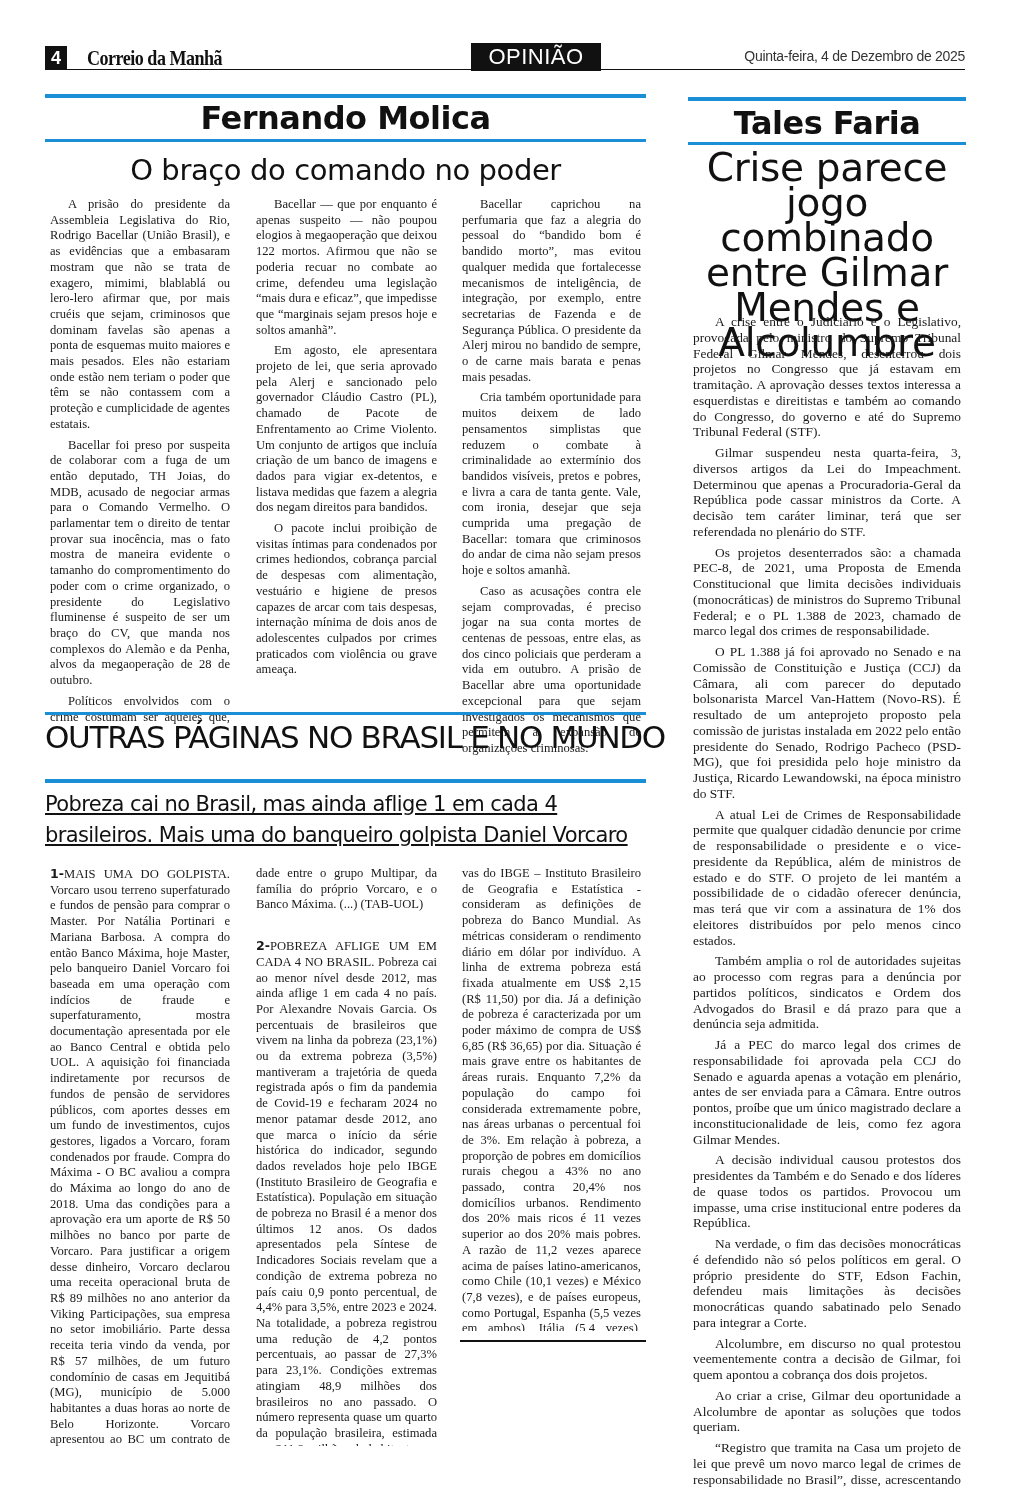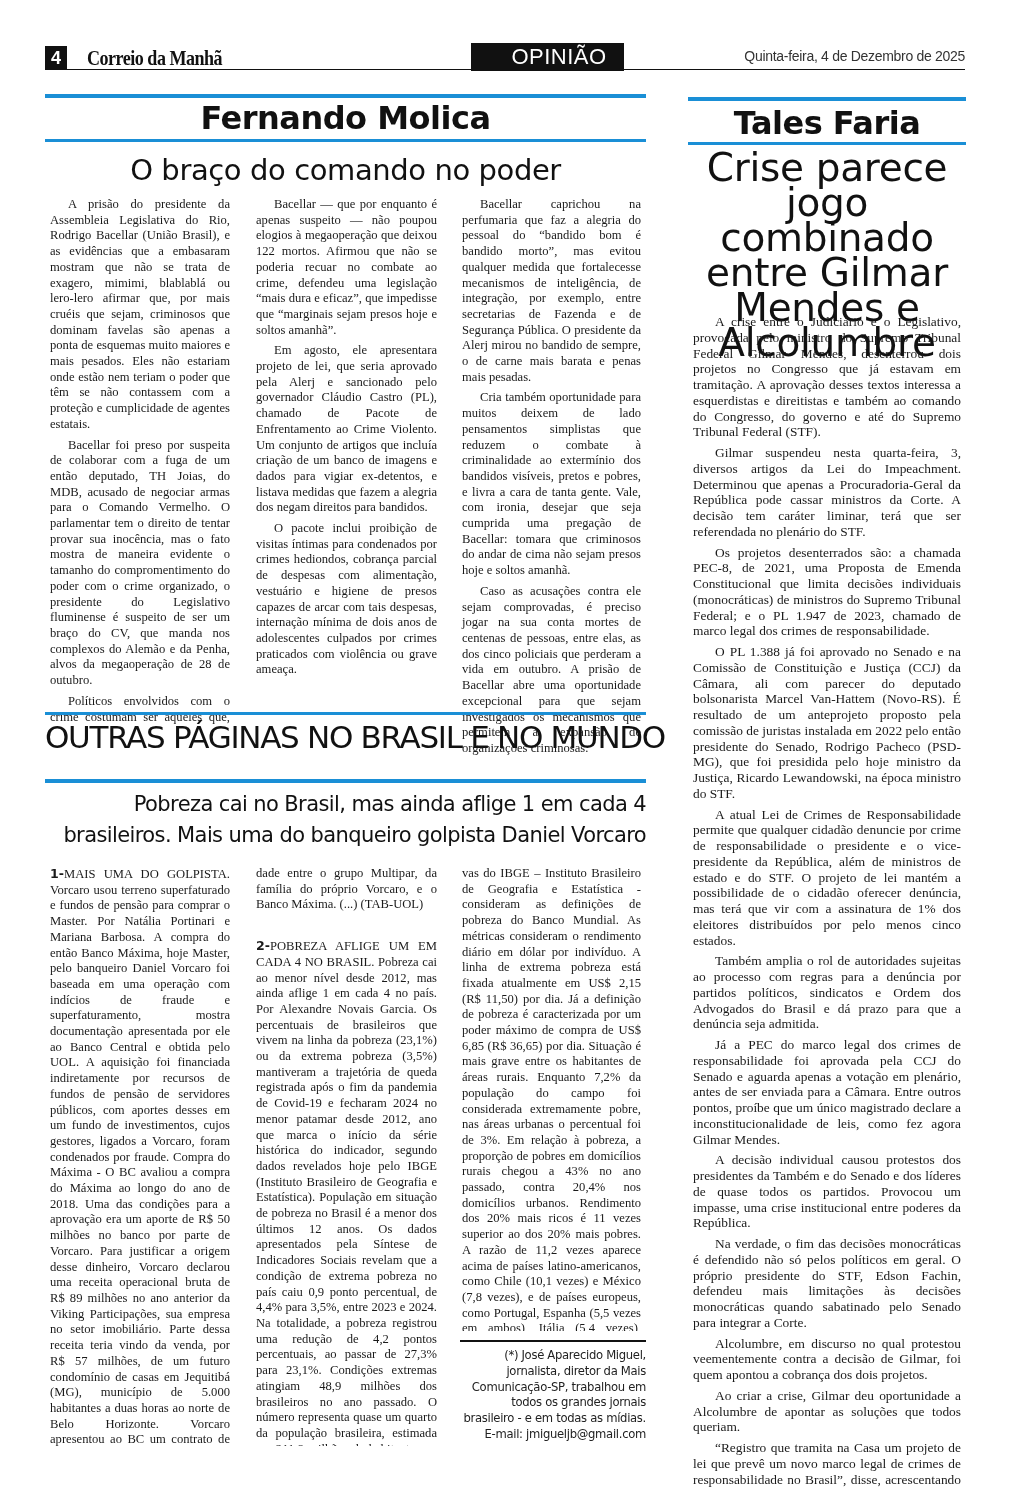--- a/index.html
+++ b/index.html
@@ -1,35 +1,35 @@
 <!DOCTYPE html>
 <html><head>
 <meta charset="utf-8">
 <style>
   html,body{margin:0;padding:0;background:#fff;}
   body{width:1010px;height:1488px;position:relative;overflow:hidden;color:#111;}
   .page{position:absolute;left:0;top:0;width:1010px;height:1488px;}
   .hdr{position:absolute;left:45px;top:43px;width:920px;height:26px;border-bottom:1.5px solid #111;}
   .pgnum{position:absolute;left:0;top:3px;width:22px;height:24px;background:#111;color:#fff;font:bold 18px "Liberation Sans",sans-serif;text-align:center;line-height:24px;}
   .paper{position:absolute;left:42px;top:2px;font:bold 22px "Liberation Serif",serif;letter-spacing:-0.6px;transform:scaleX(0.82);transform-origin:left center;white-space:nowrap;}
-  .section{position:absolute;left:426px;top:0;width:130px;height:28px;background:#111;color:#fff;font:22px "Liberation Sans",sans-serif;text-align:center;line-height:28px;letter-spacing:0.5px;padding-left:23px;}
+  .section{position:absolute;left:426px;top:0;width:130px;height:28px;background:#111;color:#fff;font:22px "Liberation Sans",sans-serif;text-align:center;line-height:28px;letter-spacing:0.5px;}
   .date{position:absolute;right:0;top:5px;font:14px "Liberation Sans",sans-serif;color:#333;letter-spacing:-0.3px;}
   .rule{position:absolute;background:#1a8fd6;}
   .col-head{position:absolute;text-align:center;font-family:"DejaVu Sans",sans-serif;color:#111;}
   .author{font-weight:bold;font-size:32px;letter-spacing:-0.5px;}
   .title-left{font-size:29px;font-weight:normal;letter-spacing:-0.4px;}
   .title-right{font-size:39px;line-height:35px;letter-spacing:-0.3px;}
   .txt{position:absolute;font-family:"Liberation Serif","DejaVu Serif",serif;font-size:12.6px;line-height:15.7px;text-align:justify;hyphens:auto;color:#1a1a1a;}
   .txt p{margin:5px;text-indent:18px;}
   .txt p.noind{text-indent:0;}
   .rtxt{font-size:13.4px;line-height:15.75px;}
   .rtxt p{text-indent:22px;}
   .bighead{font:31px "DejaVu Sans",sans-serif;letter-spacing:-1.3px;text-align:center;white-space:nowrap;}
   .byline{font:bold 13px "DejaVu Sans",sans-serif;text-align:right;}
-  .subhead{font:21px "DejaVu Sans",sans-serif;letter-spacing:-0.6px;line-height:31px;text-align:right;}
+  .subhead{font:21px "DejaVu Sans",sans-serif;letter-spacing:-0.6px;line-height:31px;text-align:left;text-decoration:underline;}
   .num{font-family:"DejaVu Sans",sans-serif;font-weight:bold;}
   .gap{height:15px;}
   .note{position:absolute;font:11.6px "DejaVu Sans",sans-serif;line-height:15.8px;text-align:right;color:#222;letter-spacing:-0.3px;}
   .noterule{position:absolute;left:460px;top:1340px;width:186px;height:1.5px;background:#111;}
 </style>
 </head>
 <body>
 
 <div class="page">
 
@@ -71,34 +71,30 @@
   </div>
   <div class="txt" style="left:251px;top:861px;width:191px;height:585px;overflow:hidden;">
     <p class="noind">dade entre o grupo Multipar, da família do próprio Vorcaro, e o Banco Máxima. (...) (TAB-UOL)</p>
     <div class="gap"></div>
     <p class="noind"><span class="num">2-</span><span>POBREZA AFLIGE UM EM CADA 4 NO BRASIL. Pobreza cai ao menor nível desde 2012, mas ainda aflige 1 em cada 4 no país. Por Alexandre Novais Garcia. Os percentuais de brasileiros que vivem na linha da pobreza (23,1%) ou da extrema pobreza (3,5%) mantiveram a trajetória de queda registrada após o fim da pandemia de Covid-19 e fecharam 2024 no menor patamar desde 2012, ano que marca o início da série histórica do indicador, segundo dados revelados hoje pelo IBGE (Instituto Brasileiro de Geografia e Estatística). População em situação de pobreza no Brasil é a menor dos últimos 12 anos. Os dados apresentados pela Síntese de Indicadores Sociais revelam que a condição de extrema pobreza no país caiu 0,9 ponto percentual, de 4,4% para 3,5%, entre 2023 e 2024. Na totalidade, a pobreza registrou uma redução de 4,2 pontos percentuais, ao passar de 27,3% para 23,1%. Condições extremas atingiam 48,9 milhões dos brasileiros no ano passado. O número representa quase um quarto da população brasileira, estimada em 211,8 milhões de habitantes no ano passado. Em um ano, cerca de 10,1 milhões de brasileiros abandonaram as linhas de pobreza. Estimativas do IBGE – Instituto Brasileiro de Geografia e Estatística - consideram as definições de pobreza do Banco Mundial. As métricas consideram o rendimento diário em dólar por indivíduo. A linha de extrema pobreza está fixada atualmente em US$ 2,15 (R$ 11,50) por dia. Já a definição de pobreza é caracterizada por um poder máximo de compra de US$ 6,85 (R$ 36,65) por dia. Situação é mais grave entre os habitantes de áreas rurais. Enquanto 7,2% da população do campo foi considerada extremamente pobre, nas áreas urbanas o percentual foi de 3%. Em relação à pobreza, a proporção de pobres em domicílios rurais chegou a 43% no ano passado, contra 20,4% nos domicílios urbanos. Rendimento dos 20% mais ricos é 11 vezes superior ao dos 20% mais pobres. A razão de 11,2 vezes aparece acima de países latino-americanos, como Chile (10,1 vezes) e México (7,8 vezes), e de países europeus, como Portugal, Espanha (5,5 vezes em ambos), Itália (5,4 vezes), França (4,5 vezes) e Suécia (4,3 vezes), mais próximos da média da OCDE (5,3 vezes). (...) (UOL)</span></p>
   </div>
   <div class="txt" style="left:457px;top:861px;width:189px;height:470px;overflow:hidden;">
     <p class="noind">vas do IBGE – Instituto Brasileiro de Geografia e Estatística - consideram as definições de pobreza do Banco Mundial. As métricas consideram o rendimento diário em dólar por indivíduo. A linha de extrema pobreza está fixada atualmente em US$ 2,15 (R$ 11,50) por dia. Já a definição de pobreza é caracterizada por um poder máximo de compra de US$ 6,85 (R$ 36,65) por dia. Situação é mais grave entre os habitantes de áreas rurais. Enquanto 7,2% da população do campo foi considerada extremamente pobre, nas áreas urbanas o percentual foi de 3%. Em relação à pobreza, a proporção de pobres em domicílios rurais chegou a 43% no ano passado, contra 20,4% nos domicílios urbanos. Rendimento dos 20% mais ricos é 11 vezes superior ao dos 20% mais pobres. A razão de 11,2 vezes aparece acima de países latino-americanos, como Chile (10,1 vezes) e México (7,8 vezes), e de países europeus, como Portugal, Espanha (5,5 vezes em ambos), Itália (5,4 vezes), França (4,5 vezes) e Suécia (4,3 vezes), mais próximos da média da OCDE (5,3 vezes). (...) (UOL)</p>
   </div>
   <div class="noterule"></div>
-  <div class="note" style="left:458px;top:1348px;width:188px;">
-    <div>(*) José Aparecido Miguel, jornalista, diretor da Mais Comunicação-SP, trabalhou em todos os grandes jornais brasileiro - e em todas as mídias.</div>
-    <div>E-mail: jmigueljb@gmail.com</div>
-  </div>
 
   <div class="rule" style="left:688px;top:97px;width:278px;height:4px;"></div>
   <div class="col-head author" style="left:688px;top:103px;width:278px;height:40px;line-height:40px;">Tales Faria</div>
   <div class="rule" style="left:688px;top:142px;width:278px;height:3px;"></div>
   <div class="col-head title-right" style="left:688px;top:150px;width:278px;">Crise parece jogo combinado entre Gilmar Mendes e Alcolumbre</div>
 
   <div class="txt rtxt" style="left:688px;top:309px;width:278px;">
     <p>A crise entre o Judiciário e o Legislativo, provocada pelo ministro do Supremo Tribunal Federal Gilmar Mendes, desenterrou dois projetos no Congresso que já estavam em tramitação. A aprovação desses textos interessa a esquerdistas e direitistas e também ao comando do Congresso, do governo e até do Supremo Tribunal Federal (STF).</p>
     <p>Gilmar suspendeu nesta quarta-feira, 3, diversos artigos da Lei do Impeachment. Determinou que apenas a Procuradoria-Geral da República pode cassar ministros da Corte. A decisão tem caráter liminar, terá que ser referendada no plenário do STF.</p>
-    <p>Os projetos desenterrados são: a chamada PEC-8, de 2021, uma Proposta de Emenda Constitucional que limita decisões individuais (monocráticas) de ministros do Supremo Tribunal Federal; e o PL 1.947 de 2023, chamado de marco legal dos crimes de responsabilidade.</p>
+    <p>Os projetos desenterrados são: a chamada PEC-8, de 2021, uma Proposta de Emenda Constitucional que limita decisões individuais (monocráticas) de ministros do Supremo Tribunal Federal; e o PL 1.388 de 2023, chamado de marco legal dos crimes de responsabilidade.</p>
     <p>O PL 1.388 já foi aprovado no Senado e na Comissão de Constituição e Justiça (CCJ) da Câmara, ali com parecer do deputado bolsonarista Marcel Van-Hattem (Novo-RS). É resultado de um anteprojeto proposto pela comissão de juristas instalada em 2022 pelo então presidente do Senado, Rodrigo Pacheco (PSD-MG), que foi presidida pelo hoje ministro da Justiça, Ricardo Lewandowski, na época ministro do STF.</p>
     <p>A atual Lei de Crimes de Responsabilidade permite que qualquer cidadão denuncie por crime de responsabilidade o presidente e o vice-presidente da República, além de ministros de estado e do STF. O projeto de lei mantém a possibilidade de o cidadão oferecer denúncia, mas terá que vir com a assinatura de 1% dos eleitores distribuídos por pelo menos cinco estados.</p>
     <p>Também amplia o rol de autoridades sujeitas ao processo com regras para a denúncia por partidos políticos, sindicatos e Ordem dos Advogados do Brasil e dá prazo para que a denúncia seja admitida.</p>
     <p>Já a PEC do marco legal dos crimes de responsabilidade foi aprovada pela CCJ do Senado e aguarda apenas a votação em plenário, antes de ser enviada para a Câmara. Entre outros pontos, proíbe que um único magistrado declare a inconstitucionalidade de leis, como fez agora Gilmar Mendes.</p>
     <p>A decisão individual causou protestos dos presidentes da Também e do Senado e dos líderes de quase todos os partidos. Provocou um impasse, uma crise institucional entre poderes da República.</p>
     <p>Na verdade, o fim das decisões monocráticas é defendido não só pelos políticos em geral. O próprio presidente do STF, Edson Fachin, defendeu mais limitações às decisões monocráticas quando sabatinado pelo Senado para integrar a Corte.</p>
     <p>Alcolumbre, em discurso no qual protestou veementemente contra a decisão de Gilmar, foi quem apontou a cobrança dos dois projetos.</p>
     <p>Ao criar a crise, Gilmar deu oportunidade a Alcolumbre de apontar as soluções que todos queriam.</p>
     <p>“Registro que tramita na Casa um projeto de lei que prevê um novo marco legal de crimes de responsabilidade no Brasil”, disse, acrescentando logo a seguir que a “situação indica a necessidade de se alterar o regime das chamadas decisões monocráticas”.</p>
   </div>

